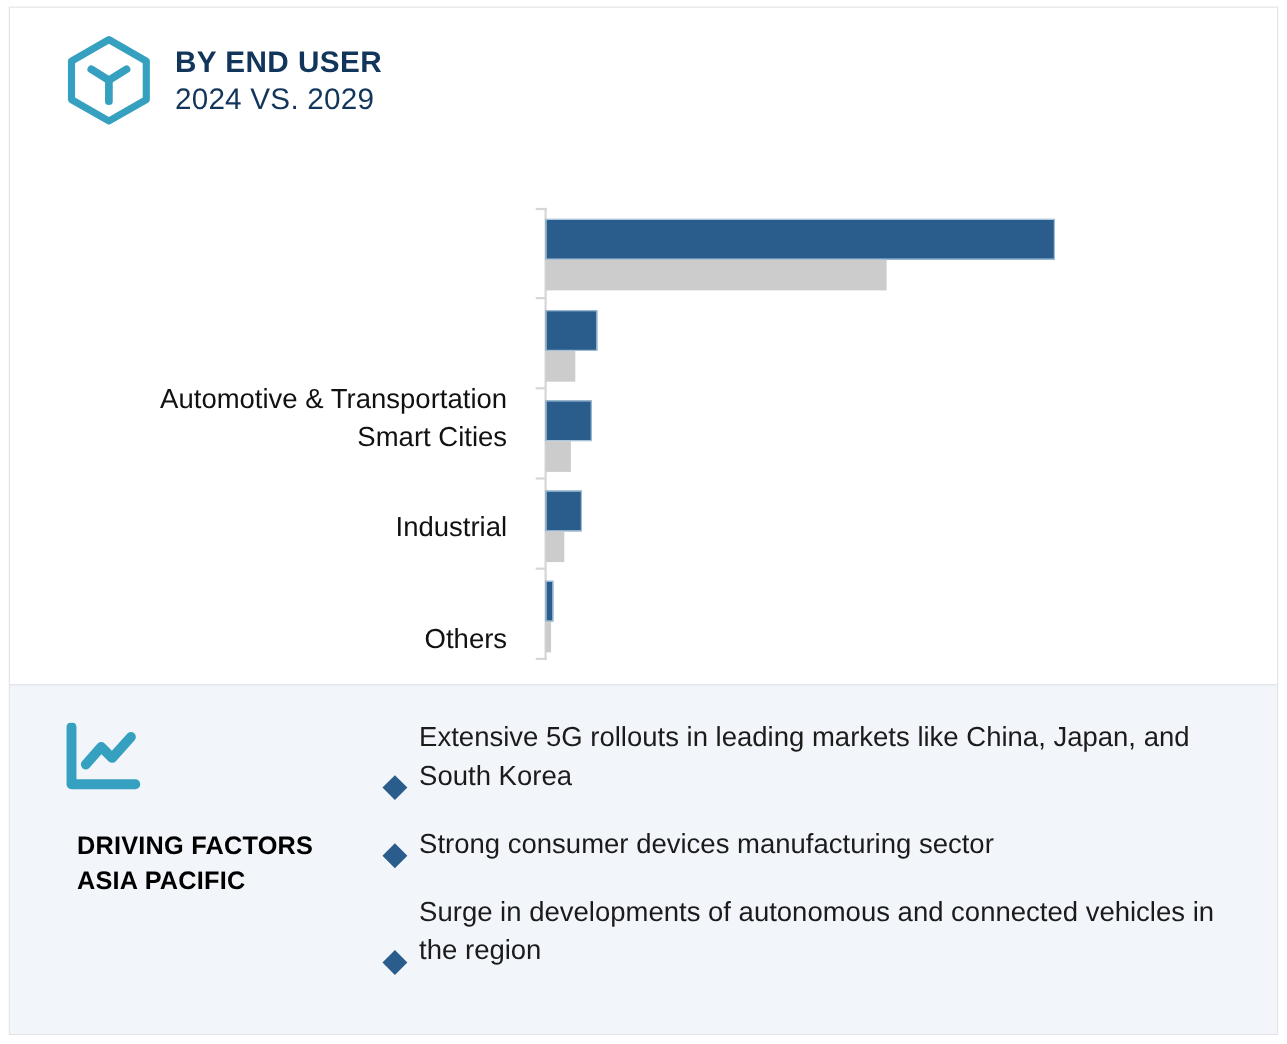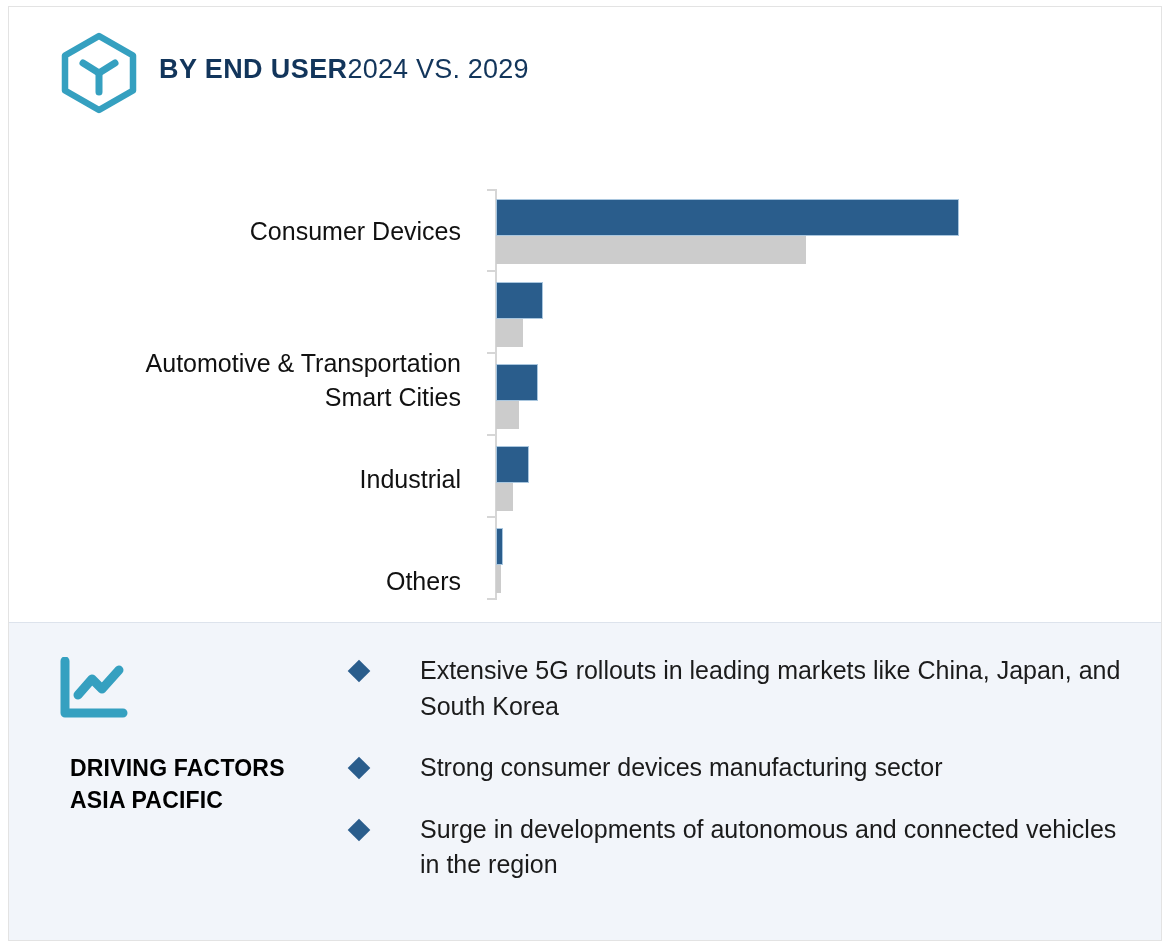--- a/index.html
+++ b/index.html
@@ -37,21 +37,21 @@
     gap: 18px;
   }
   .hex-icon {
     width: 84px;
     height: 84px;
     flex: none;
     display: block;
   }
   .header-text {
     display: flex;
-    flex-direction: row;
+    flex-direction: column;
     justify-content: center;
     line-height: 1.0;
   }
   .header-title {
     font-size: 27px;
     font-weight: bold;
     color: #12355b;
     letter-spacing: 0.4px;
     margin-bottom: 7px;
   }
@@ -201,23 +201,22 @@
     letter-spacing: 0.2px;
     margin-left: 11px;
   }
   .panel-right {
     flex: 1;
     padding: 30px 30px 0 10px;
     box-sizing: border-box;
   }
   .bullet-item {
     display: flex;
-    align-items: flex-start;
+    align-items: flex-end;
     margin-bottom: 26px;
-    gap: 39px;
   }
   .bullet-diamond {
     flex: none;
     width: 16px;
     height: 16px;
     background: #2a5d8c;
     transform: rotate(45deg);
     margin: 10px 14px 0 0;
   }
   .bullet-text {
@@ -245,21 +244,20 @@
     </span>
     <div class="header-text">
       <div class="header-title">BY END USER</div>
       <div class="header-subtitle">2024 VS. 2029</div>
     </div>
   </div>
 
   <div class="chart-area">
 
     <div class="labels-col">
-      <div class="cat-label" style="top: 40px;">Consumer Devices</div>
       <div class="cat-label" style="top: 124px; margin-top: 48px;">Automotive &amp; Transportation</div>
       <div class="cat-label" style="top: 206px;">Smart Cities</div>
       <div class="cat-label" style="top: 288px;">Industrial</div>
       <div class="cat-label" style="top: 390px;">Others</div>
     </div>
 
     <div class="chart-plot">
       <div class="axis-line"></div>
       <div class="axis-cap" style="top: 12px;"></div>
       <div class="axis-cap" style="top: 421px;"></div>

